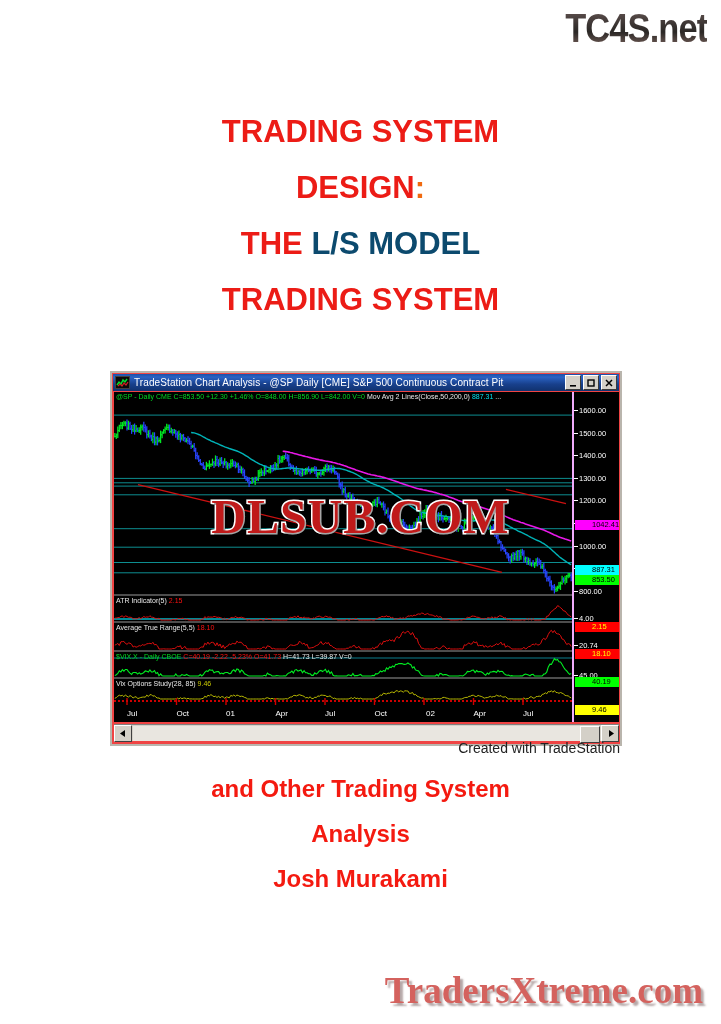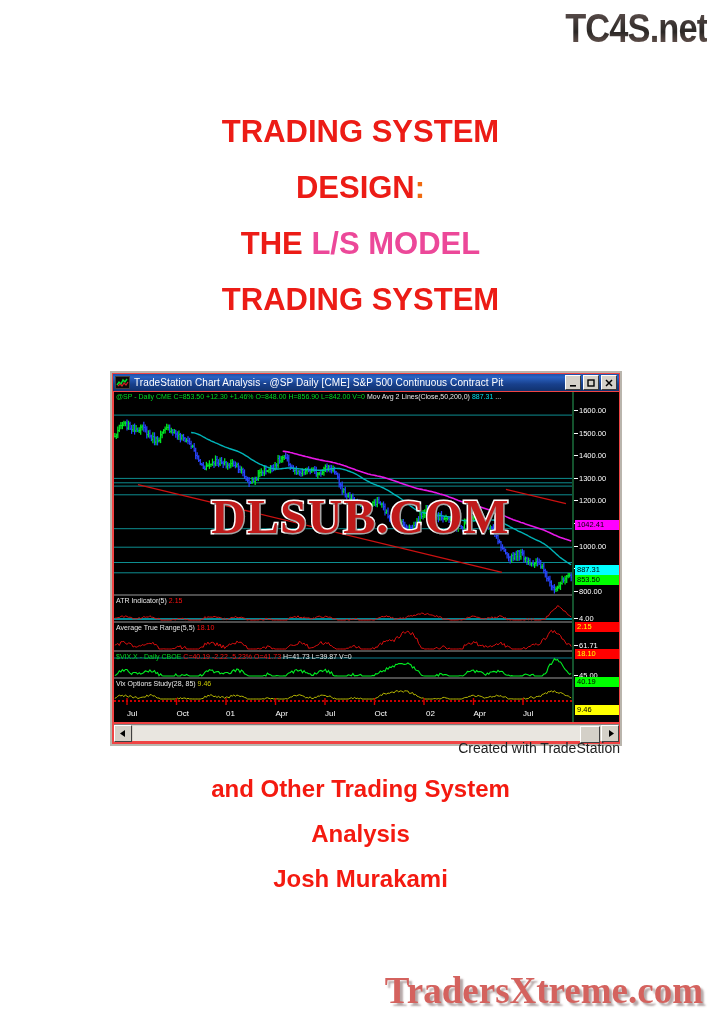--- a/index.html
+++ b/index.html
@@ -18,21 +18,21 @@
     -webkit-background-clip:text;background-clip:text;color:transparent;
     text-shadow:none;
   }
   
   #title-block{position:absolute;left:0;top:104px;width:721px;text-align:center;}
   .title-line{
     font-weight:bold;font-size:31px;line-height:56px;
     color:#ec1c16;letter-spacing:0px;
     font-family:"Liberation Sans",sans-serif;
   }
-  .blue{color:#ec4899;}
+  .blue{color:#0c4a6e;}
   .colon-orange{color:#f06a10;}
 
   
   #chart-window{
     position:absolute;left:110px;top:371px;width:512px;height:375px;
     background:#ef4444;border:2px solid #b9b5ad;
     box-sizing:border-box;
   }
   #titlebar{
     height:17px;margin:1px;
@@ -52,31 +52,31 @@
     display:flex;align-items:center;justify-content:center;
     font-size:9px;color:#000;line-height:1;font-family:"Liberation Sans",sans-serif;}
   .tb-btn svg{display:block;}
 
   #chart-body{
     position:absolute;left:2px;top:19px;width:505px;height:330px;
     background:#000;overflow:hidden;
   }
   #plot{position:absolute;left:0;top:0;width:458px;height:330px;overflow:hidden;background:#000;}
   #price-axis{position:absolute;left:458px;top:0;width:47px;height:405px;background:#000;
-    border-left:2px solid #14532d;box-sizing:border-box;overflow:hidden;}
+    border-left:2px solid #f0abfc;box-sizing:border-box;overflow:hidden;}
 
   .ds-line{position:absolute;left:2px;font-size:7px;white-space:nowrap;
     font-family:"Liberation Sans",sans-serif;letter-spacing:0px;}
   .ds-white{color:#e8e8e8;}
 
   .axis-lbl{position:absolute;left:5px;color:#fff;font-size:7.5px;
     font-family:"Liberation Sans",sans-serif;white-space:nowrap;}
   .axis-tick{position:absolute;left:0px;width:4px;height:1px;background:#fff;}
   .axis-box{position:absolute;left:1px;right:0;font-size:7.5px;
-    font-family:"Liberation Sans",sans-serif;padding-left:2px;box-sizing:border-box;
+    font-family:"Liberation Sans",sans-serif;padding-left:17px;box-sizing:border-box;
     white-space:nowrap;height:10px;line-height:10px;}
 
   #xaxis{position:absolute;left:0;top:309px;width:458px;height:21px;}
   .xlbl{position:absolute;top:8px;color:#ffffff;font-size:8px;
     font-family:"Liberation Sans",sans-serif;}
 
   #scrollbar{
     position:absolute;left:2px;top:351px;width:505px;height:17px;
     background:#d4d0c8;display:flex;align-items:center;box-sizing:border-box;
     border-top:1px solid #808080;
@@ -1141,21 +1141,21 @@
         <div class="axis-lbl" style="top: 172.2px;">900.00</div>
         <div class="axis-tick" style="top: 198.8px;"></div>
         <div class="axis-lbl" style="top: 194.8px;">800.00</div>
         <div class="axis-box" style="top: 128px; background: rgb(255, 0, 255); color: rgb(0, 0, 0);">1042.41</div>
         <div class="axis-box" style="top: 173px; background: rgb(0, 255, 255); color: rgb(0, 0, 0);">887.31</div>
         <div class="axis-box" style="top: 183px; background: rgb(0, 255, 0); color: rgb(0, 0, 0);">853.50</div>
         <div class="axis-tick" style="top: 226px;"></div>
         <div class="axis-lbl" style="top: 222px;">4.00</div>
         <div class="axis-box" style="top: 230px; background: rgb(255, 0, 0); color: rgb(255, 255, 0);">2.15</div>
         <div class="axis-tick" style="top: 253px;"></div>
-        <div class="axis-lbl" style="top: 249px;">61.71</div>
+        <div class="axis-lbl" style="top: 249px;">20.74</div>
         <div class="axis-box" style="top: 257px; background: rgb(255, 0, 0); color: rgb(255, 255, 0);">18.10</div>
         <div class="axis-tick" style="top: 283px;"></div>
         <div class="axis-lbl" style="top: 279px;">45.00</div>
         <div class="axis-box" style="top: 285px; background: rgb(0, 255, 0); color: rgb(0, 0, 0);">40.19</div>
         <div class="axis-box" style="top: 313px; background: rgb(255, 255, 0); color: rgb(0, 0, 0);">9.46</div>
       </div>
   </div>
 
   <div id="scrollbar">
     <span class="sb-arrow">

